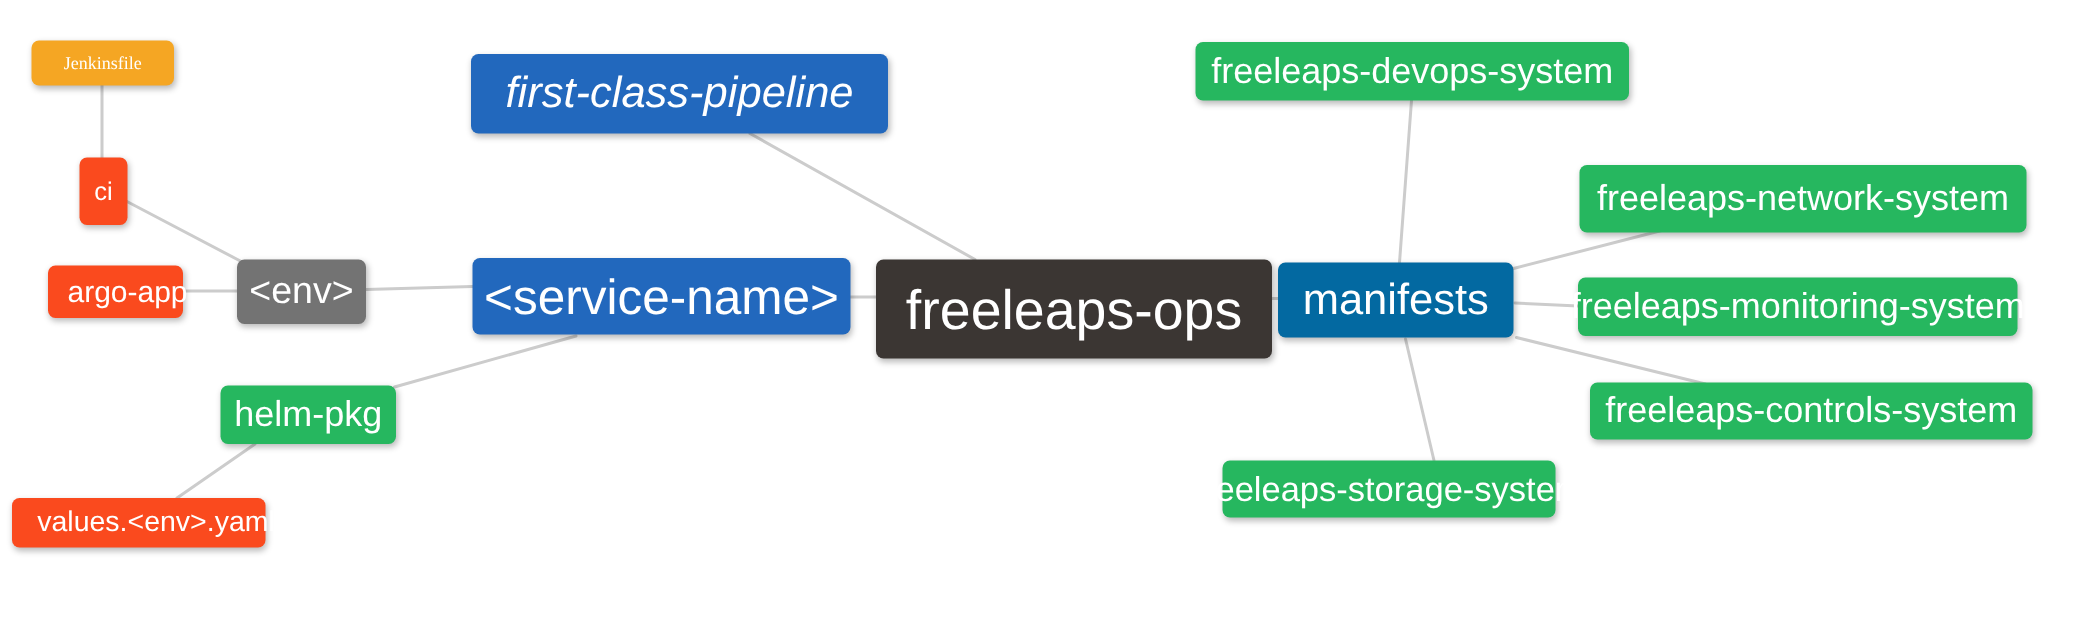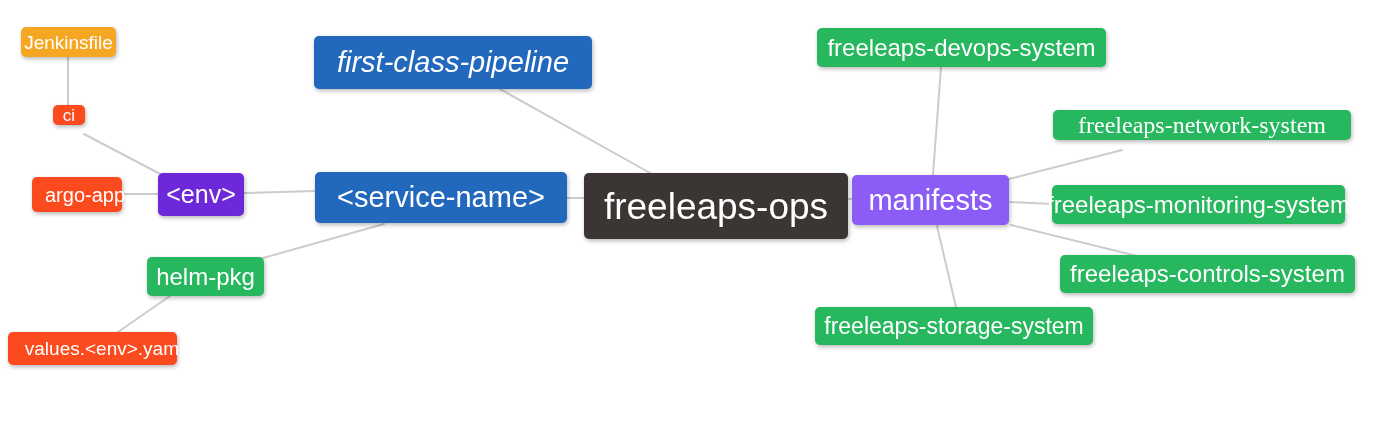--- a/index.html
+++ b/index.html
@@ -51,29 +51,29 @@
       <line x1="567" y1="198" x2="584" y2="198" stroke="#CCCCCC" stroke-width="2" stroke-linecap="round"></line>
       <line x1="500" y1="89" x2="650" y2="173" stroke="#CCCCCC" stroke-width="2" stroke-linecap="round"></line>
       <line x1="848" y1="199" x2="852" y2="199" stroke="#CCCCCC" stroke-width="2" stroke-linecap="round"></line>
       <line x1="933" y1="175" x2="941" y2="67" stroke="#CCCCCC" stroke-width="2" stroke-linecap="round"></line>
       <line x1="1009" y1="179" x2="1122" y2="150" stroke="#CCCCCC" stroke-width="2" stroke-linecap="round"></line>
       <line x1="1010" y1="202" x2="1052" y2="204" stroke="#CCCCCC" stroke-width="2" stroke-linecap="round"></line>
       <line x1="1011" y1="225" x2="1137" y2="256" stroke="#CCCCCC" stroke-width="2" stroke-linecap="round"></line>
       <line x1="937" y1="226" x2="956" y2="307" stroke="#CCCCCC" stroke-width="2" stroke-linecap="round"></line>
     </svg>
   <div id="nodes-layer">
-      <div class="node" style="left: 21px; top: 27px; width: 95px; height: 30px; background: rgb(245, 166, 35); font-size: 19px;">Jenkinsfile</div>
-      <div class="node" style="left: 53px; top: 105px; width: 32px; height: 20px; background: rgb(250, 74, 30); font-size: 17px;">ci</div>
+      <div class="node" style="left: 21px; top: 27px; width: 95px; height: 30px; background: rgb(245, 166, 35); font-size: 12px; font-family: Liberation Serif, serif;">Jenkinsfile</div>
+      <div class="node" style="left: 53px; top: 105px; width: 32px; height: 45px; background: rgb(250, 74, 30); font-size: 17px;">ci</div>
       <div class="node" style="left: 32px; top: 177px; width: 90px; height: 35px; background: rgb(250, 74, 30); font-size: 20px; padding-left: 16px;">argo-app</div>
-      <div class="node" style="left: 158px; top: 173px; width: 86px; height: 43px; background: #6d28d9; font-size: 25px;">&lt;env&gt;</div>
+      <div class="node" style="left: 158px; top: 173px; width: 86px; height: 43px; background: #737373; font-size: 25px;">&lt;env&gt;</div>
       <div class="node" style="left: 147px; top: 257px; width: 117px; height: 39px; background: rgb(38, 183, 95); font-size: 24px;">helm-pkg</div>
       <div class="node" style="left: 8px; top: 332px; width: 169px; height: 33px; background: rgb(250, 74, 30); font-size: 19px; padding-left: 23px;">values.&lt;env&gt;.yaml</div>
       <div class="node" style="left: 314px; top: 36px; width: 278px; height: 53px; background: rgb(34, 104, 189); font-size: 29px; font-style: italic;">first-class-pipeline</div>
-      <div class="node" style="left: 315px; top: 172px; width: 252px; height: 51px; background: rgb(34, 104, 189); font-size: 29px;">&lt;service-name&gt;</div>
+      <div class="node" style="left: 315px; top: 172px; width: 252px; height: 51px; background: rgb(34, 104, 189); font-size: 33px;">&lt;service-name&gt;</div>
       <div class="node" style="left: 584px; top: 173px; width: 264px; height: 66px; background: rgb(59, 54, 51); font-size: 37px;">freeleaps-ops</div>
-      <div class="node" style="left: 852px; top: 175px; width: 157px; height: 50px; background: #8b5cf6; font-size: 29px;">manifests</div>
-      <div class="node" style="left: 797px; top: 28px; width: 289px; height: 39px; background: rgb(38, 183, 95); font-size: 24px; margin-left: 20px;">freeleaps-devops-system</div>
-      <div class="node" style="left: 1053px; top: 110px; width: 298px; height: 30px; background: rgb(38, 183, 95); font-size: 24px; font-family: Liberation Serif, serif;">freeleaps-network-system</div>
+      <div class="node" style="left: 852px; top: 175px; width: 157px; height: 50px; background: #0369a1; font-size: 29px;">manifests</div>
+      <div class="node" style="left: 797px; top: 28px; width: 289px; height: 39px; background: rgb(38, 183, 95); font-size: 24px;">freeleaps-devops-system</div>
+      <div class="node" style="left: 1053px; top: 110px; width: 298px; height: 45px; background: rgb(38, 183, 95); font-size: 24px;">freeleaps-network-system</div>
       <div class="node" style="left: 1052px; top: 185px; width: 293px; height: 39px; background: rgb(38, 183, 95); font-size: 24px;">freeleaps-monitoring-system</div>
       <div class="node" style="left: 1060px; top: 255px; width: 295px; height: 38px; background: rgb(38, 183, 95); font-size: 24px;">freeleaps-controls-system</div>
-      <div class="node" style="left: 815px; top: 307px; width: 278px; height: 38px; background: rgb(38, 183, 95); font-size: 23px;">freeleaps-storage-system</div>
+      <div class="node" style="left: 815px; top: 307px; width: 222px; height: 38px; background: rgb(38, 183, 95); font-size: 23px;">freeleaps-storage-system</div>
     </div>
 </div>
 
 </body></html>

